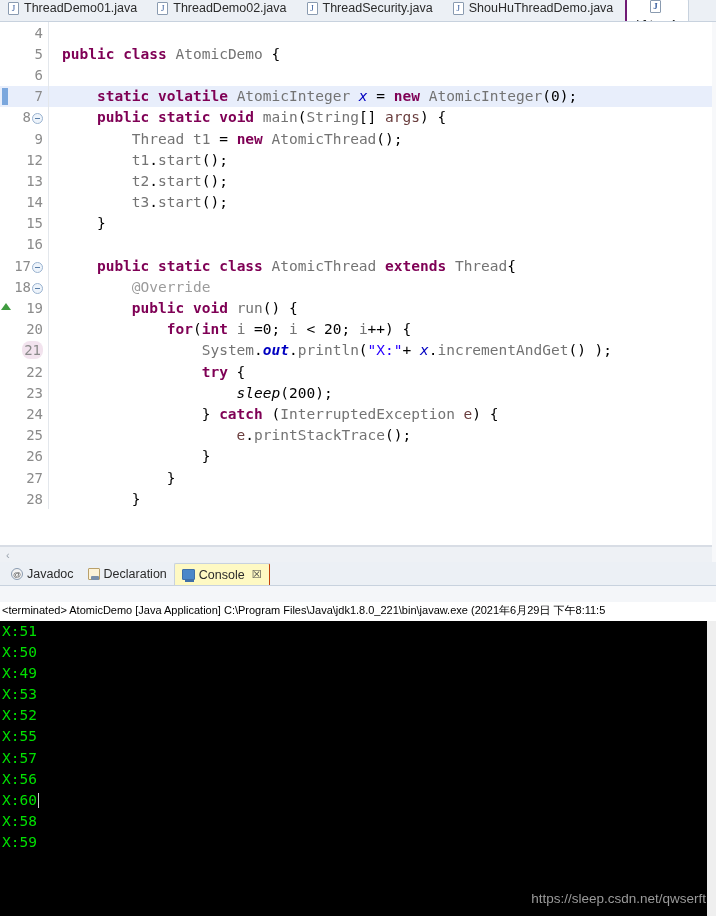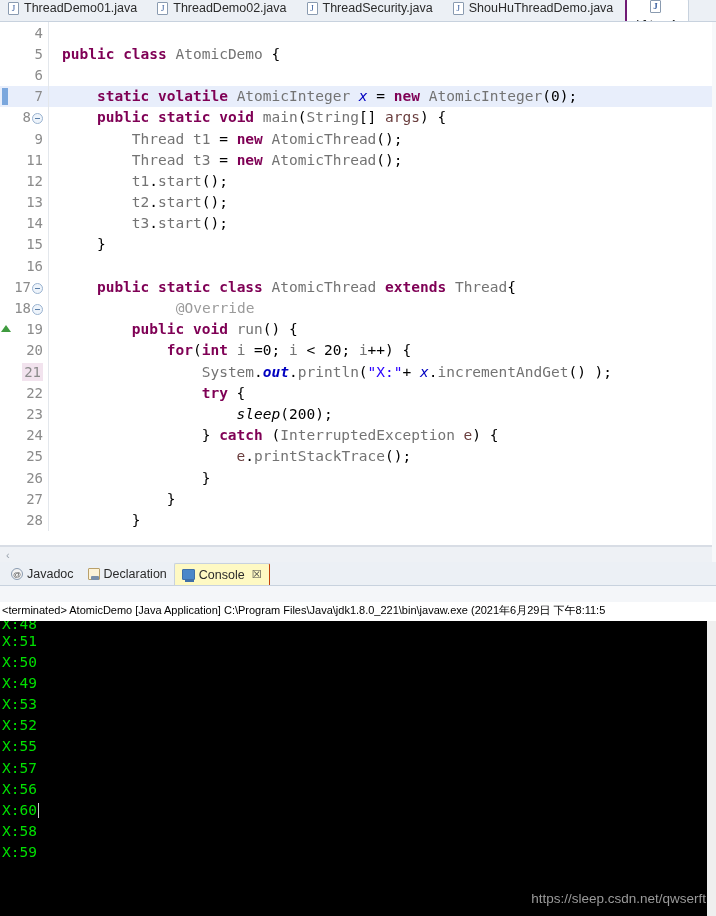--- a/index.html
+++ b/index.html
@@ -99,21 +99,21 @@
     color: #8b8b8b;
     font-family: "DejaVu Sans Mono", monospace;
     font-size: 14px;
     position: relative;
     user-select: none;
   }
   .gutter .ln { position: relative; }
   .gutter .ln.mark {
     background: #f2e3ee;
     padding: 1px 2px;
-    border-radius: 0;
+    border-radius: 8px;
   }
   .marker-col {
     width: 10px;
     flex: 0 0 10px;
     position: relative;
     height: 21.2px;
   }
   .cursorbar {
     position: absolute;
     left: 2px; top: 2px;
@@ -147,21 +147,21 @@
   }
   .sep {
     width: 10px; flex: 0 0 10px;
     border-left: 1px solid #e3e7ec;
     height: 21.2px;
   }
   .code-text { padding-left: 4px; color: #000000; }
 
   .kw   { color: #7f0055; font-weight: bold; }
   .str  { color: #2a00ff; }
-  .ann  { color: #9b9b9b; margin-left: 44px; }
+  .ann  { color: #9b9b9b; }
   .fld  { color: #0000c0; font-style: italic; font-weight: bold; }
   .loc  { color: #0000c0; font-style: italic; }
   .par  { color: #6a3e3e; }
   .stm  { font-style: italic; color: #000000; }
   .pln  { color: #737373; }
 
   .hscroll {
     height: 16px;
     background: #eef1f5;
     border-top: 1px solid #d8dde5;
@@ -309,21 +309,20 @@
     </div>
 
   <div class="editor-wrap">
     <div class="editor" id="editor-body">
         <div class="code-line"><div class="marker-col"></div><div class="gutter"><span class="ln">4</span></div><div class="sep"></div><div class="code-text"></div></div>
         <div class="code-line"><div class="marker-col"></div><div class="gutter"><span class="ln">5</span></div><div class="sep"></div><div class="code-text"><span class="kw">public</span> <span class="kw">class</span> <span class="pln">AtomicDemo</span> {</div></div>
         <div class="code-line"><div class="marker-col"></div><div class="gutter"><span class="ln">6</span></div><div class="sep"></div><div class="code-text"></div></div>
         <div class="code-line hl"><div class="marker-col"><span class="cursorbar"></span></div><div class="gutter"><span class="ln">7</span></div><div class="sep"></div><div class="code-text">    <span class="kw">static</span> <span class="kw">volatile</span> <span class="pln">AtomicInteger</span> <span class="loc">x</span> = <span class="kw">new</span> <span class="pln">AtomicInteger</span>(0);</div></div>
         <div class="code-line"><div class="marker-col"></div><div class="gutter"><span class="ln">8</span><span class="fold"></span></div><div class="sep"></div><div class="code-text">    <span class="kw">public</span> <span class="kw">static</span> <span class="kw">void</span> <span class="pln">main</span>(<span class="pln">String</span>[] <span class="par">args</span>) {</div></div>
         <div class="code-line"><div class="marker-col"></div><div class="gutter"><span class="ln">9</span></div><div class="sep"></div><div class="code-text">        <span class="pln">Thread</span> <span class="pln">t1</span> = <span class="kw">new</span> <span class="pln">AtomicThread</span>();</div></div>
-        <div class="code-line"><div class="marker-col"></div><div class="gutter"><span class="ln">11</span></div><div class="sep"></div><div class="code-text">        <span class="pln">Thread</span> <span class="pln">t3</span> = <span class="kw">new</span> <span class="pln">AtomicThread</span>();</div></div>
         <div class="code-line"><div class="marker-col"></div><div class="gutter"><span class="ln">12</span></div><div class="sep"></div><div class="code-text">        <span class="pln">t1</span>.<span class="pln">start</span>();</div></div>
         <div class="code-line"><div class="marker-col"></div><div class="gutter"><span class="ln">13</span></div><div class="sep"></div><div class="code-text">        <span class="pln">t2</span>.<span class="pln">start</span>();</div></div>
         <div class="code-line"><div class="marker-col"></div><div class="gutter"><span class="ln">14</span></div><div class="sep"></div><div class="code-text">        <span class="pln">t3</span>.<span class="pln">start</span>();</div></div>
         <div class="code-line"><div class="marker-col"></div><div class="gutter"><span class="ln">15</span></div><div class="sep"></div><div class="code-text">    }</div></div>
         <div class="code-line"><div class="marker-col"></div><div class="gutter"><span class="ln">16</span></div><div class="sep"></div><div class="code-text"></div></div>
         <div class="code-line"><div class="marker-col"></div><div class="gutter"><span class="ln">17</span><span class="fold"></span></div><div class="sep"></div><div class="code-text">    <span class="kw">public</span> <span class="kw">static</span> <span class="kw">class</span> <span class="pln">AtomicThread</span> <span class="kw">extends</span> <span class="pln">Thread</span>{</div></div>
         <div class="code-line"><div class="marker-col"></div><div class="gutter"><span class="ln">18</span><span class="fold"></span></div><div class="sep"></div><div class="code-text">        <span class="ann">@Override</span></div></div>
         <div class="code-line"><div class="marker-col"><span class="uparrow"></span></div><div class="gutter"><span class="ln">19</span></div><div class="sep"></div><div class="code-text">        <span class="kw">public</span> <span class="kw">void</span> <span class="pln">run</span>() {</div></div>
         <div class="code-line"><div class="marker-col"></div><div class="gutter"><span class="ln">20</span></div><div class="sep"></div><div class="code-text">            <span class="kw">for</span>(<span class="kw">int</span> <span class="pln">i</span> =0; <span class="pln">i</span> &lt; 20; <span class="pln">i</span>++) {</div></div>
         <div class="code-line"><div class="marker-col"></div><div class="gutter"><span class="ln mark">21</span></div><div class="sep"></div><div class="code-text">                <span class="pln">System</span>.<span class="fld">out</span>.<span class="pln">println</span>(<span class="str">"X:"</span>+ <span class="loc">x</span>.<span class="pln">incrementAndGet</span>() );</div></div>
@@ -353,21 +352,20 @@
         <span class="ico-console"></span>
         <span>Console</span>
         <span class="close-x">☒</span>
       </div>
     </div>
 
   <div class="console-header">&lt;terminated&gt; AtomicDemo [Java Application] C:\Program Files\Java\jdk1.8.0_221\bin\javaw.exe (2021年6月29日 下午8:11:5</div>
 
   <div class="console-out">
     <div id="console-lines">
-        <div class="oline clipped"><span>X:48</span></div>
         <div class="oline"><span>X:51</span></div>
         <div class="oline"><span>X:50</span></div>
         <div class="oline"><span>X:49</span></div>
         <div class="oline"><span>X:53</span></div>
         <div class="oline"><span>X:52</span></div>
         <div class="oline"><span>X:55</span></div>
         <div class="oline"><span>X:57</span></div>
         <div class="oline"><span>X:56</span></div>
         <div class="oline"><span>X:60</span><span class="caret"></span></div>
         <div class="oline"><span>X:58</span></div>

